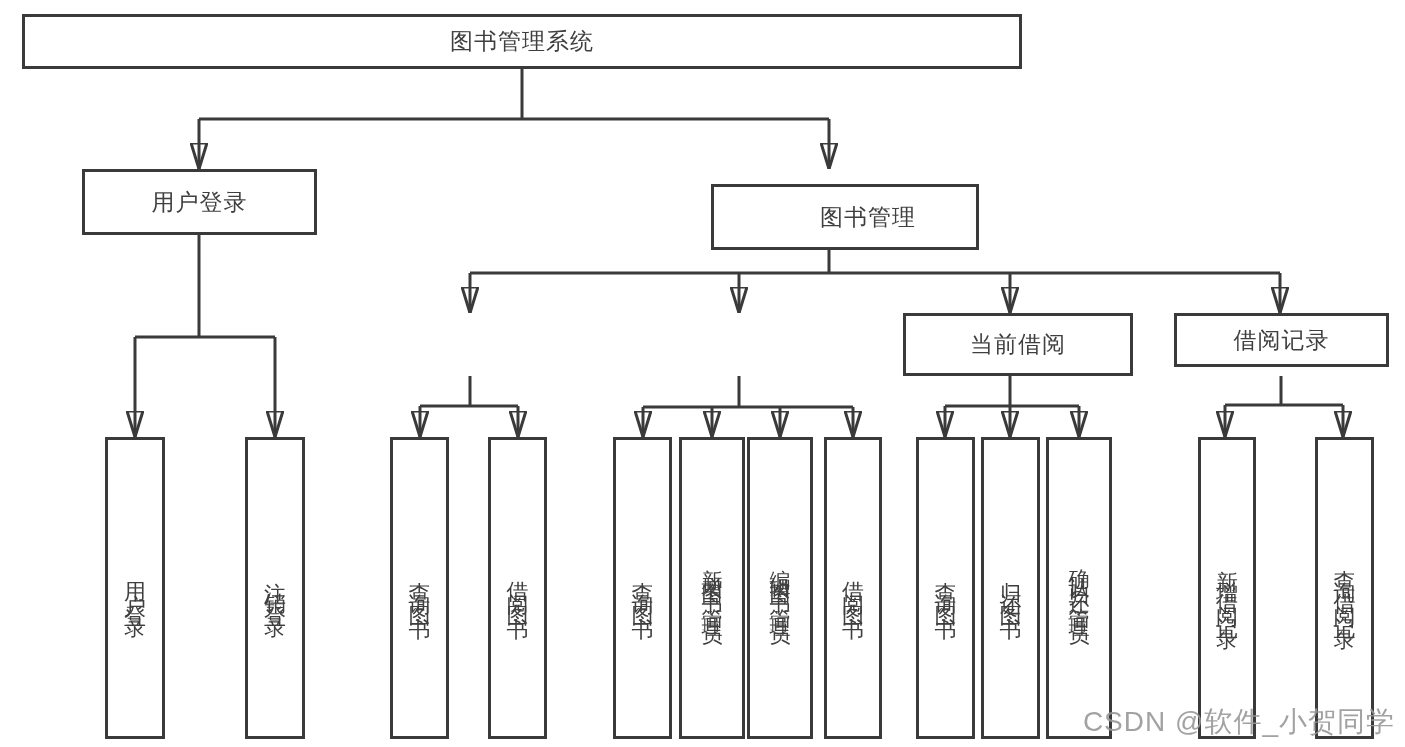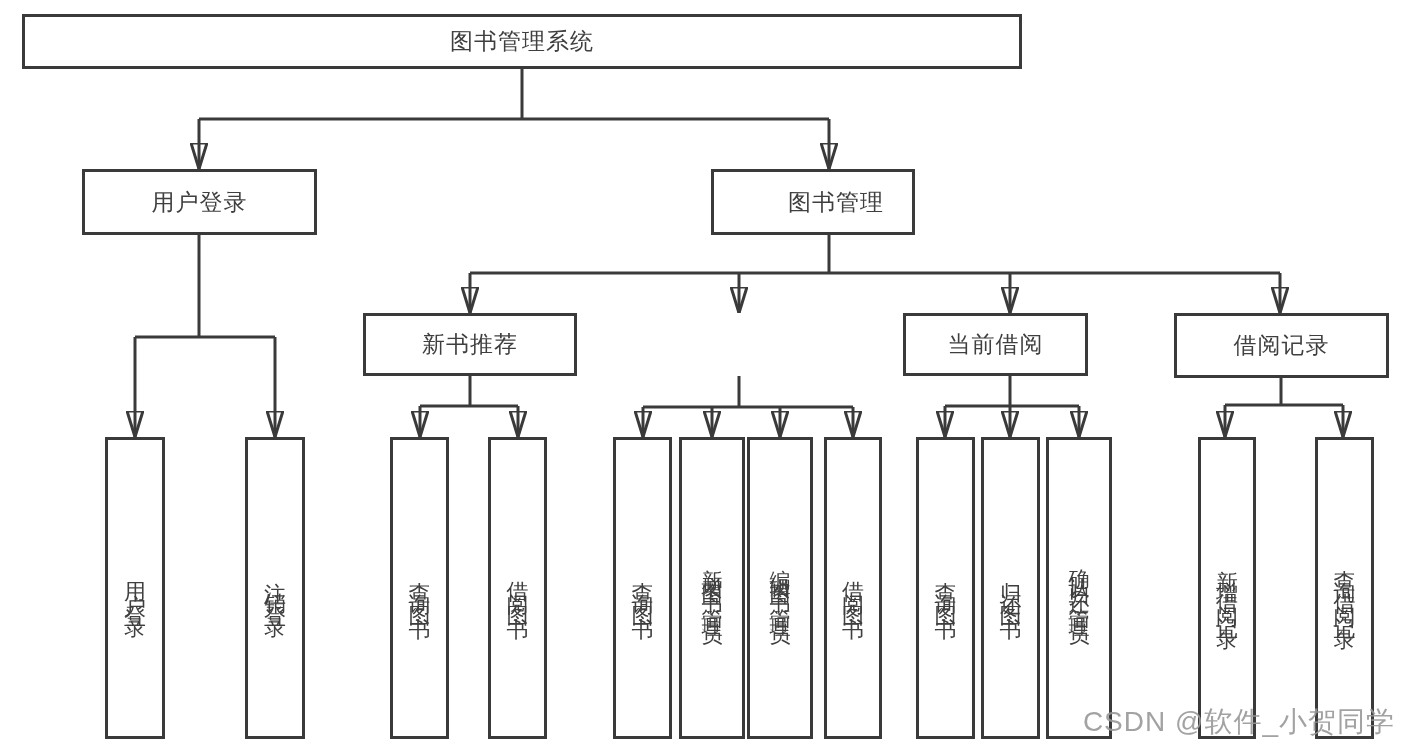--- a/index.html
+++ b/index.html
@@ -27,25 +27,25 @@
   
   .v{
     writing-mode:vertical-rl;
     font-size:22px;
     letter-spacing:12px;
   }
   .v.tight{letter-spacing:8px;font-size:21px;}
   
   .b-root   {left:22px;  top:14px;  width:1000px; height:55px;}
   .b-login  {left:82px;  top:169px; width:235px;  height:66px;}
-  .b-mgmt   {left:711px; top:169px; width:204px;  height:66px;padding-left:46px;}
+  .b-mgmt   {left:711px; top:184px; width:268px;  height:66px;padding-left:46px;}
   .b-newrec {left:363px; top:313px; width:214px;  height:63px;}
   .b-borrow {left:632px; top:313px; width:214px;  height:63px;}
-  .b-current{left:903px; top:313px; width:185px;  height:63px;text-align:center;}
-  .b-records{left:1174px;top:313px; width:215px;  height:65px;}
+  .b-current{left:903px; top:313px; width:230px;  height:63px;text-align:center;}
+  .b-records{left:1174px;top:313px; width:215px;  height:54px;}
   .b-l4{top:437px;height:302px;}
   .b-login1  {left:105px; width:60px;}
   .b-login2  {left:245px; width:60px;}
   .b-newrec1 {left:390px; width:59px;}
   .b-newrec2 {left:488px; width:59px;}
   .b-borrow1 {left:613px; width:59px;}
   .b-borrow2 {left:679px; width:66px;}
   .b-borrow3 {left:747px; width:66px;}
   .b-borrow4 {left:824px; width:58px;}
   .b-current1{left:916px; width:59px;}
@@ -122,21 +122,20 @@
       <line x1="1225" y1="405" x2="1225" y2="437" marker-end="url(#arrow)"></line>
       <line x1="1343" y1="405" x2="1343" y2="437" marker-end="url(#arrow)"></line>
     </g>
   </svg>
 
   <div class="node b-root">图书管理系统</div>
 
   <div class="node b-login">用户登录</div>
   <div class="node b-mgmt">图书管理</div>
 
-  <div class="node b-newrec">新书推荐</div>
   <div class="node b-current">当前借阅</div>
   <div class="node b-records">借阅记录</div>
 
   <div class="node v b-l4 b-login1">用户登录</div>
   <div class="node v b-l4 b-login2">注销登录</div>
 
   <div class="node v b-l4 b-newrec1">查询图书</div>
   <div class="node v b-l4 b-newrec2">借阅图书</div>
 
   <div class="node v b-l4 b-borrow1">查询图书</div>

